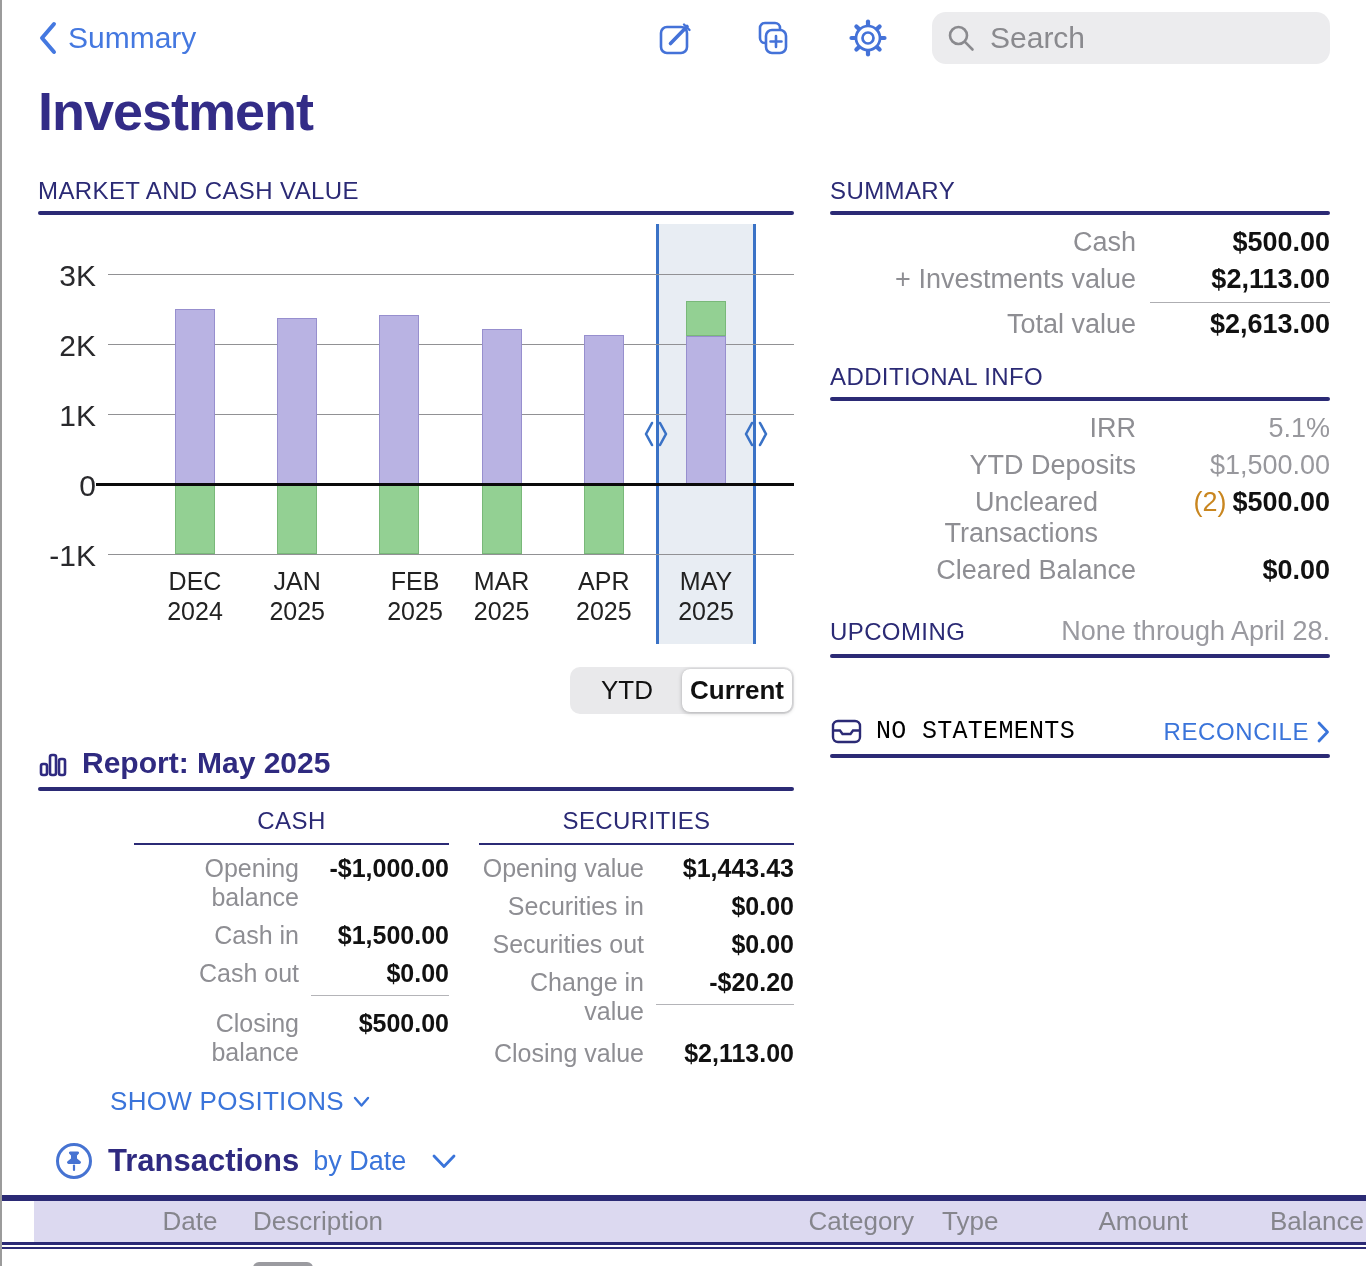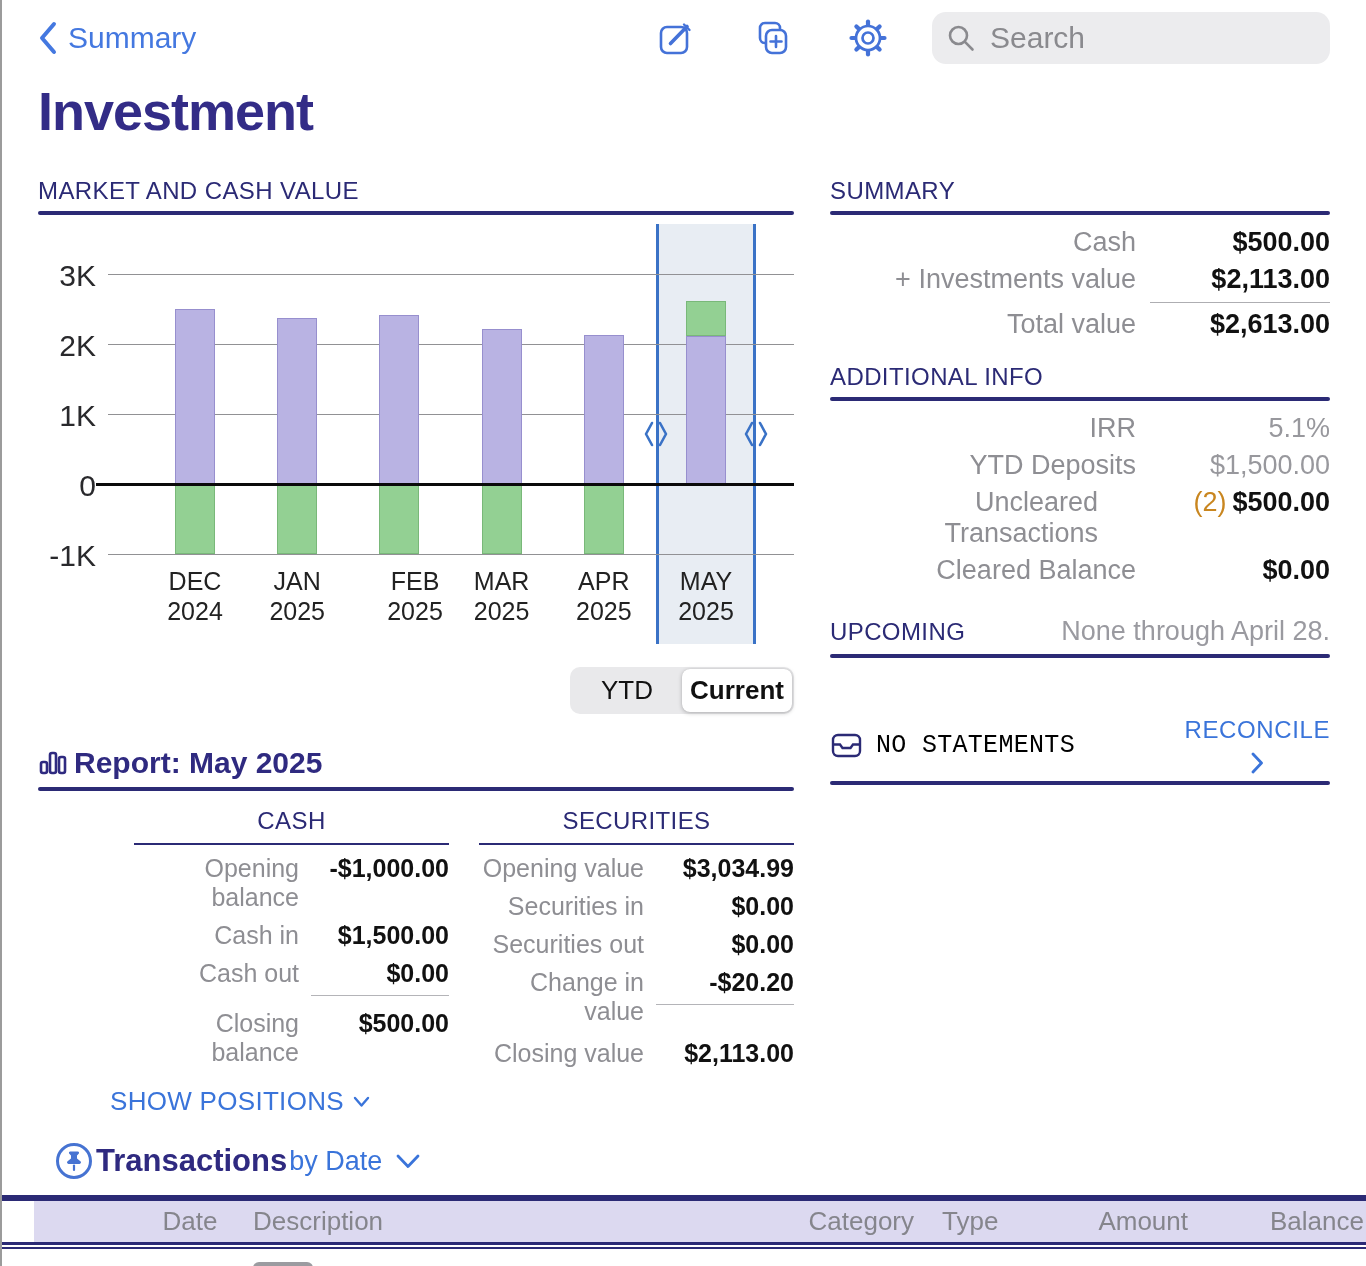--- a/index.html
+++ b/index.html
@@ -43,21 +43,21 @@
   .xlabel { position:absolute; top:347px; width:102px; text-align:center; font-size:25px; line-height:30px; color:#222; z-index:2; }
   .handle { position:absolute; z-index:5; }
 
   
   .toggle-row { display:flex; justify-content:flex-end; margin-top:16px; }
   .seg { display:flex; background:#e9e9eb; border-radius:10px; padding:2px; height:47px; }
   .seg-opt { width:110px; display:flex; align-items:center; justify-content:center; font-size:26px; color:#111; border-radius:8px; }
   .seg-opt.active { background:#fff; font-weight:700; box-shadow:0 1px 4px rgba(0,0,0,.25), 0 0 1px rgba(0,0,0,.12); }
 
   
-  .report-head { display:flex; align-items:center; gap:6px; margin-top:32px; }
+  .report-head { display:flex; align-items:flex-end; gap:14px; margin-top:32px; }
   .report-title { font-size:30px; font-weight:700; color:#2f2a80; }
   .report-cols { display:flex; gap:30px; margin-left:96px; margin-top:16px; }
   .rcol { width:315px; }
   .rcol-head { text-align:center; font-size:24px; color:#2b2a75; letter-spacing:.4px; padding-bottom:8px; border-bottom:2px solid #2b2a75; }
   .rrow { display:flex; align-items:baseline; margin-top:9px; }
   .rlabel { flex:1; text-align:right; color:#8e8e93; font-size:25px; }
   .rvalue { width:138px; text-align:right; font-weight:700; font-size:25px; color:#111; margin-left:12px; }
   .rrow.sum .rvalue { border-bottom:1.5px solid #b4b4b8; padding-bottom:7px; }
   .rrow.closing { margin-top:13px; }
   .show-pos { margin-top:18px; margin-left:72px; display:flex; align-items:center; gap:9px;
@@ -70,24 +70,24 @@
   .sum-value { width:180px; text-align:right; font-size:27px; font-weight:700; color:#111; margin-left:14px; }
   .sum-value.muted { color:#98989d; font-weight:400; }
   .sum-row.subtotal .sum-value { border-bottom:1.5px solid #aeaeb2; padding-bottom:7px; }
   .count { color:#c9861f; font-weight:400; margin-right:6px; }
   .gap-head { margin-top:24px; }
   .up-head { display:flex; align-items:baseline; margin-top:30px; }
   .up-status { flex:1; text-align:right; color:#9a9aa0; font-size:27px; }
   .stmt-row { display:flex; align-items:center; margin-top:58px; gap:13px; }
   .stmt-label { font-size:25px; color:#000000; letter-spacing:.3px;font-family:Liberation Mono, monospace; }
   .stmt-spacer { flex:1; }
-  .stmt-action { display:flex; align-items:center; gap:8px; color:#3a74da; font-size:24px; letter-spacing:.6px;flex-direction:column; }
-
-  
-  .tx-head { display:flex; align-items:center; gap:2px; margin-top:24px; margin-left:16px; }
+  .stmt-action { display:flex; align-items:center; gap:8px; color:#3a74da; font-size:24px; letter-spacing:.6px; }
+
+  
+  .tx-head { display:flex; align-items:center; gap:14px; margin-top:24px; margin-left:16px; }
   .tx-title { font-size:31px; font-weight:700; color:#2f2a80; }
   .tx-sort { color:#3a74da; font-size:27px; }
   .tx-chev { margin-left:12px; display:flex; }
 
   .table { margin-top:14px; width:1366px; }
   .t-navybar { height:6px; background:#2b2a75; }
   .t-grid { display:grid; grid-template-columns:100px 112px 528px 150px 90px 190px 196px; align-items:center;margin-left:34px; }
   .t-header { background:#dcd9f0; height:41px; color:#85858c; font-size:26px; }
   .t-dbl { height:7px; background:#fff; border-top:3px solid #2b2a75; border-bottom:2.5px solid #2b2a75; }
   .t-row { height:57px; font-size:28px; background:#fff; border-bottom:1px solid #d9d9dc; }
@@ -269,21 +269,21 @@
             </div>
           <div class="rrow closing">
               <span class="rlabel">Closing balance</span>
               <span class="rvalue">$500.00</span>
             </div>
         </div>
         <div class="rcol">
           <div class="rcol-head">SECURITIES</div>
           <div class="rrow">
               <span class="rlabel">Opening value</span>
-              <span class="rvalue">$3,034.99</span>
+              <span class="rvalue">$1,443.43</span>
             </div>
           <div class="rrow">
               <span class="rlabel">Securities in</span>
               <span class="rvalue">$0.00</span>
             </div>
           <div class="rrow">
               <span class="rlabel">Securities out</span>
               <span class="rvalue">$0.00</span>
             </div>
           <div class="rrow sum">

